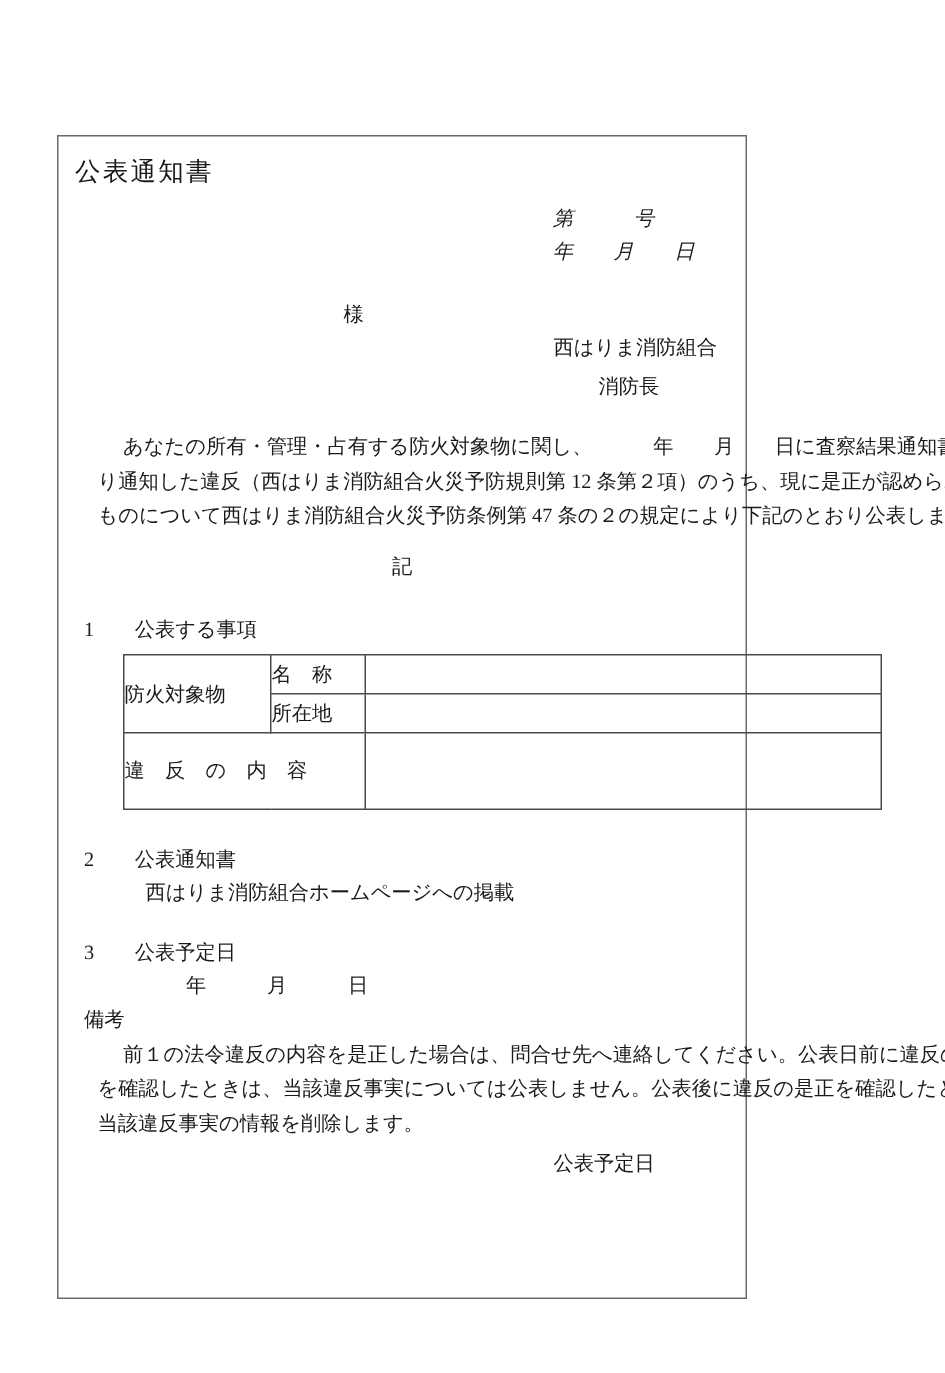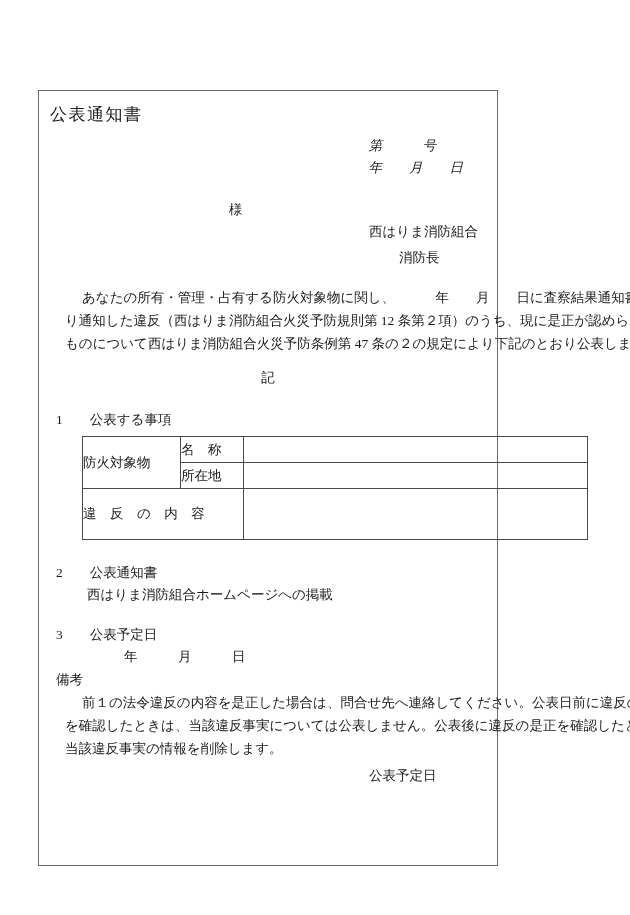--- a/index.html
+++ b/index.html
@@ -105,21 +105,21 @@
   }
   
   .item {
     position: absolute;
     font-size: 13.5px;
     white-space: pre;
     font-family: Liberation Serif, serif;
   }
   .item-1 { left: 17px; top: 320px; }
   .item-2 { left: 17px; top: 473px; }
-  .item-2-sub { left: 48px; top: 495px; }
+  .item-2-sub { left: 58px; top: 495px; }
   .item-3 { left: 17px; top: 535px; }
   .item-3-sub { left: 85px; top: 557px; }
   
   .tbl {
     position: absolute;
     left: 43px;
     top: 345px;
     width: 502px;
     border-collapse: collapse;
     table-layout: fixed;

